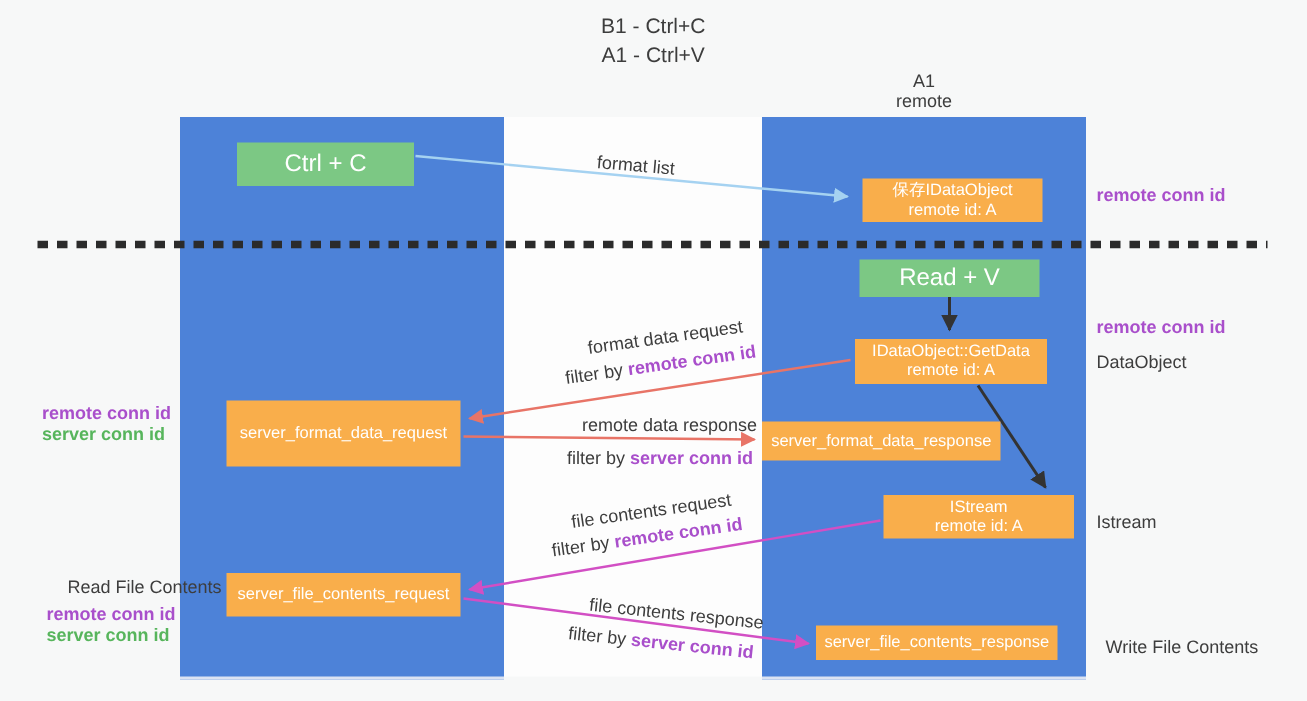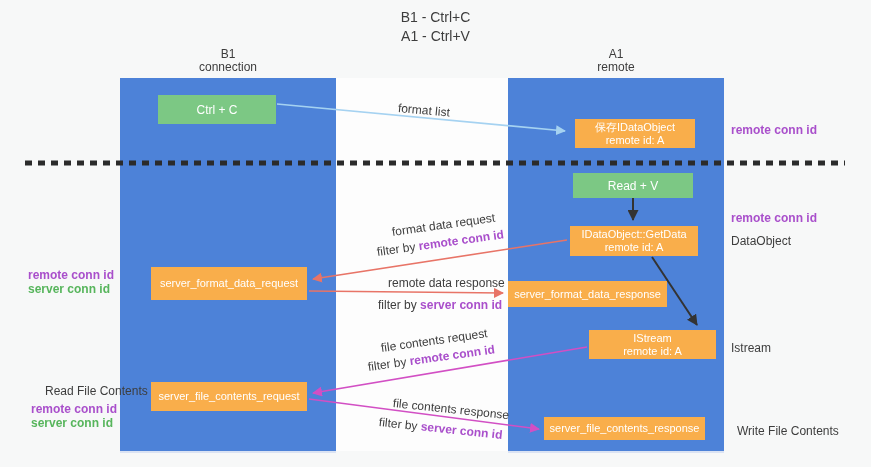--- a/index.html
+++ b/index.html
@@ -35,21 +35,21 @@
   .lane-right{left:508px;}
   svg.overlay{
     position:absolute;left:0;top:0;width:871px;height:467px;
     pointer-events:none;
   }
   .node{
     position:absolute;
     display:flex;flex-direction:column;align-items:center;justify-content:center;
     color:#ffffff;text-align:center;white-space:nowrap;
   }
-  .node-green{background:#7cc884;font-size:12px;}
+  .node-green{background:#7cc884;font-size:16px;}
   .node-orange{background:#f9ae4b;font-size:11px;line-height:13px;}
   .edge-label{
     position:absolute;font-size:12px;color:#3d3d3d;white-space:nowrap;
     transform-origin:left center;
   }
   .rot-up{transform:rotate(-8deg);}
   .rot-down{transform:rotate(6deg);}
   .rot-slight{transform:rotate(5deg);}
   .purple{color:#a94fcb;font-weight:bold;}
   .side-label{
@@ -61,24 +61,20 @@
 </head>
 <body>
 
 <div class="stage">
 
   <div class="title">
     <div>B1 - Ctrl+C</div>
     <div>A1 - Ctrl+V</div>
   </div>
 
-  <div class="lane-header" style="left:120px;">
-    <div>B1</div>
-    <div>connection</div>
-  </div>
   <div class="lane-header" style="left:508px;">
     <div>A1</div>
     <div>remote</div>
   </div>
 
   <div class="gutter"></div>
   <div class="lane lane-left"></div>
   <div class="lane lane-right"></div>
 
   <svg class="overlay" viewBox="0 0 871 467">
@@ -125,21 +121,21 @@
 
   <div class="node node-green" style="left:573px;top:173px;width:120px;height:25px;">
     <span>Read + V</span>
   </div>
 
   <div class="node node-orange" style="left:570px;top:226px;width:128px;height:30px;">
     <span>IDataObject::GetData</span>
     <span>remote id: A</span>
   </div>
 
-  <div class="node node-orange" style="left:151px;top:267px;width:156px;height:33px;">
+  <div class="node node-orange" style="left:151px;top:267px;width:156px;height:44px;">
     <span>server_format_data_request</span>
   </div>
 
   <div class="node node-orange" style="left:508px;top:281px;width:159px;height:26px;">
     <span>server_format_data_response</span>
   </div>
 
   <div class="node node-orange" style="left:589px;top:330px;width:127px;height:29px;">
     <span>IStream</span>
     <span>remote id: A</span>

